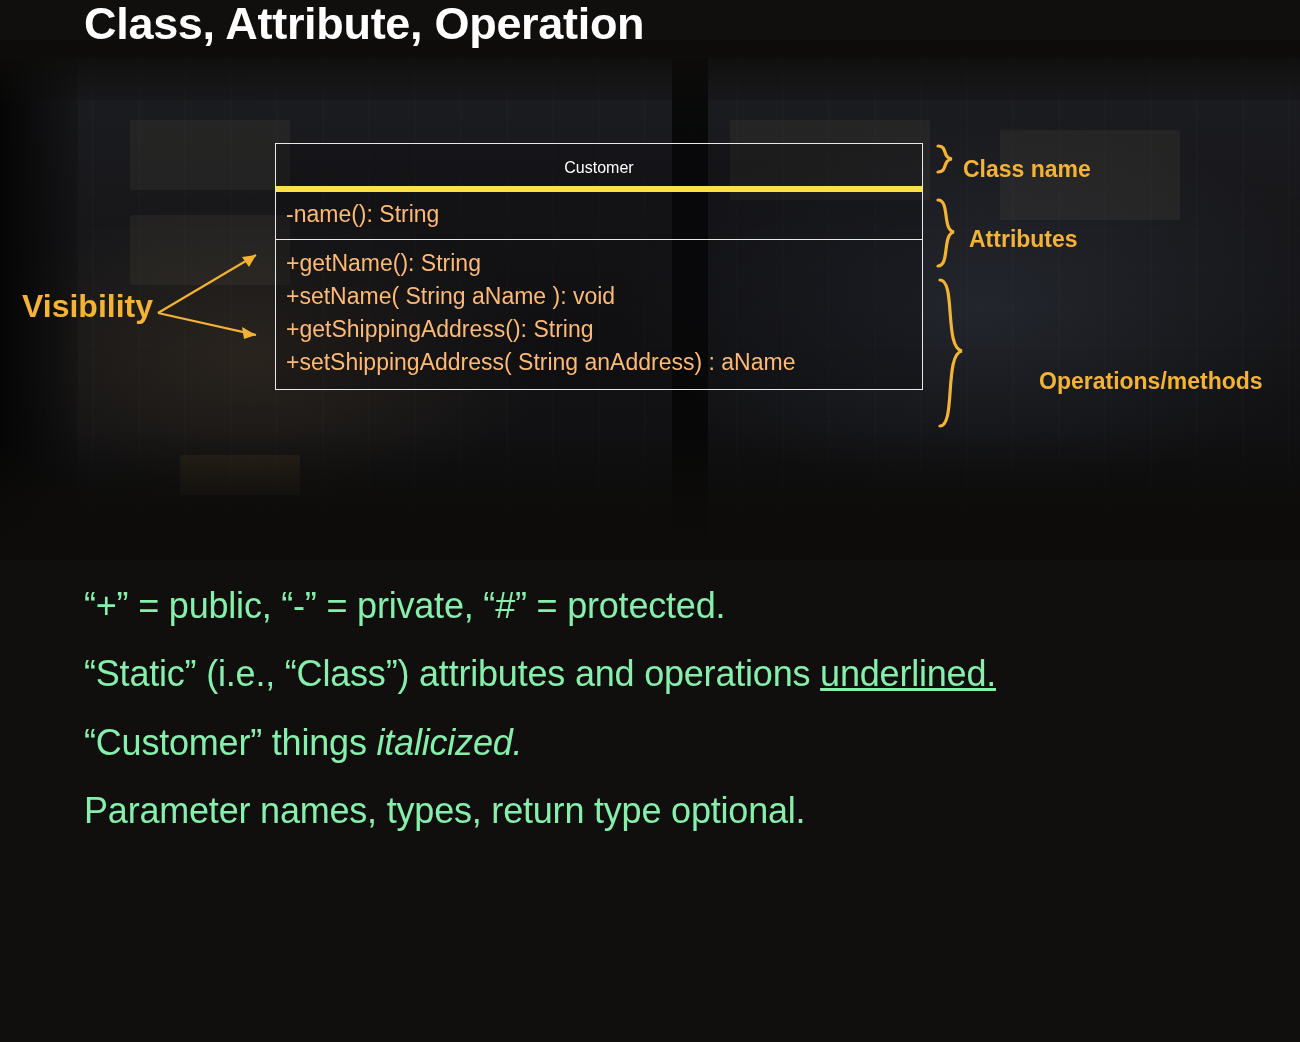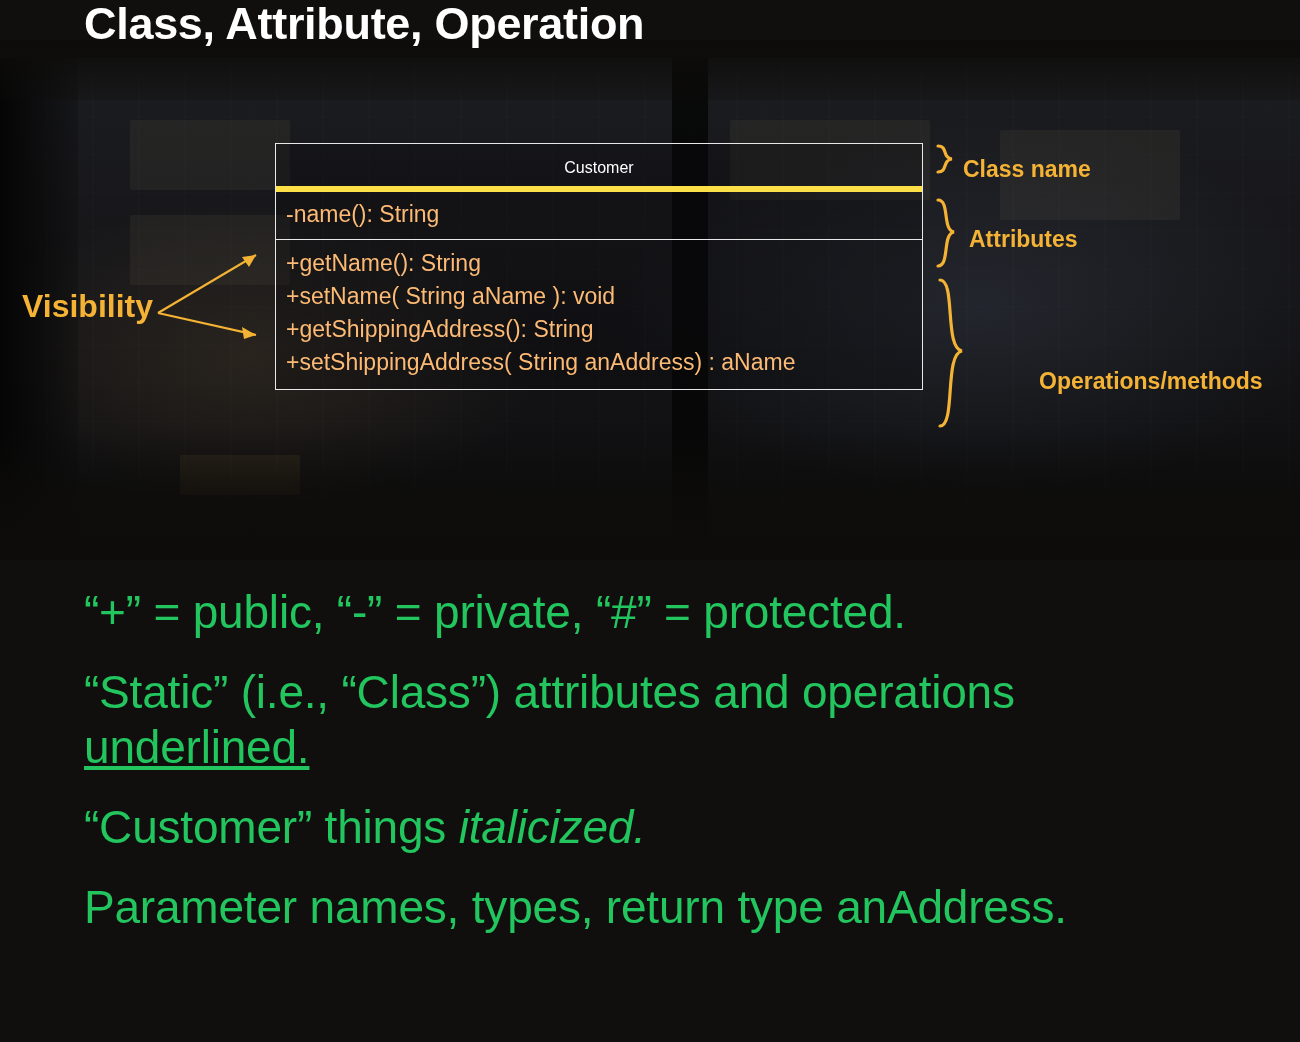--- a/index.html
+++ b/index.html
@@ -143,23 +143,23 @@
   }
 
   
   .bullets {
     position: absolute;
     left: 84px;
     top: 585px;
     width: 1120px;
   }
   .bullet {
-    font-size: 46px;
+    font-size: 36px;
     line-height: 1.18;
-    color: #22c55e;
+    color: #86efac;
     margin-bottom: 26px;
     letter-spacing: -0.2px;
   }
   .bullet .u { text-decoration: underline; margin-top: 20px; }
   .bullet .it { font-style: italic; }
 </style>
 </head>
 <body>
 
 <div class="slide">
@@ -216,17 +216,17 @@
     <div class="bullet">
       <span>“+” = public, “-” = private, “#” = protected.</span>
     </div>
     <div class="bullet">
       <span>“Static” (i.e., “Class”) attributes and operations </span><span class="u">underlined.</span>
     </div>
     <div class="bullet">
       <span>“Customer” things </span><span class="it">italicized.</span>
     </div>
     <div class="bullet">
-      <span>Parameter names, types, return type anAddress.</span>
+      <span>Parameter names, types, return type optional.</span>
     </div>
   </div>
 
 </div>
 
 </body></html>

